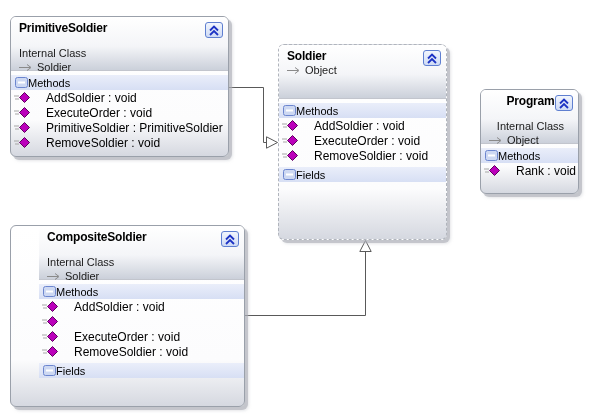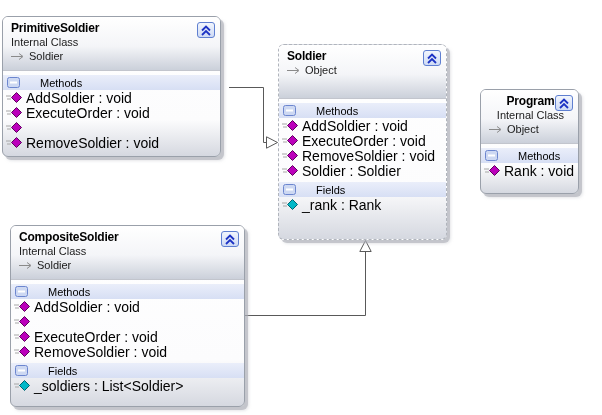--- a/index.html
+++ b/index.html
@@ -18,56 +18,56 @@
     overflow:hidden;
   }
   .class-box.dashed { border:1px dashed #b0b4bc; }
   .box-header {
     position:relative; box-sizing:border-box; height:54px;
     padding:4px 6px 0 8px;
     background:linear-gradient(180deg,#ffffff 0%,#f4f5f8 55%,#cbd0da 100%);
     border-bottom:1px solid #c2c5cd;
   }
   .class-title { font-size:12px; font-weight:bold; color:#000; line-height:14px; letter-spacing:-0.2px; }
-  .class-modifier { font-size:11px; color:#1a1a1a; line-height:13px; margin-top:1px; }
+  .class-modifier { font-size:11px; color:#1a1a1a; line-height:13px; margin-top:12px; }
   .class-base { font-size:11px; color:#1a1a1a; line-height:14px; display:flex; align-items:center; gap:3px; }
   .collapse-btn {
     position:absolute; top:5px; right:5px; width:18px; height:16px; box-sizing:border-box;
     border:1px solid #5f7fd0; border-radius:3px;
     background:linear-gradient(180deg,#f1f5fd 0%,#cfdbf5 100%);
     display:flex; align-items:center; justify-content:center; cursor:pointer;
   }
   .section-header {
-    display:flex; align-items:center; gap:20px;
+    display:flex; align-items:center; gap:0;
     height:15px; margin-top:4px; padding-left:4px;
     background:linear-gradient(180deg,#eaeefa 0%,#d7dff4 100%);
     font-size:11px; color:#000;
   }
   .member-row {
-    display:flex; align-items:center; gap:4px;
+    display:flex; align-items:center; gap:16px;
     height:15px; padding-left:2px;
-    font-size:14px; color:#000; white-space:nowrap;
+    font-size:12px; color:#000; white-space:nowrap;
   }
   .member-row svg, .section-header svg, .class-base svg { flex:0 0 auto; display:block; }
 </style>
 </head>
 <body>
 
 <svg class="overlay" width="602" height="415" viewBox="0 0 602 415">
   <g>
     <polyline points="229,87.5 263.5,87.5 263.5,142.5 266.5,142.5" fill="none" stroke="#595959" stroke-width="1"></polyline>
     <polygon points="277.5,142.5 266.5,136.8 266.5,148.2" fill="#ffffff" stroke="#595959" stroke-width="1"></polygon>
   </g>
   <g>
     <polyline points="244,315.5 365.5,315.5 365.5,251.5" fill="none" stroke="#595959" stroke-width="1"></polyline>
     <polygon points="365.5,240.5 359.8,251.5 371.2,251.5" fill="#ffffff" stroke="#595959" stroke-width="1"></polygon>
   </g>
 </svg>
 
-<div class="class-box" style="left:2px; top:16px; width:219px; height:141px;">
+<div class="class-box" style="left:10px; top:16px; width:219px; height:141px;">
   <div class="box-header">
     <div class="class-title">PrimitiveSoldier</div>
     <div class="class-modifier">Internal Class</div>
     <div class="class-base">
       <svg width="15" height="9">
           <line x1="0" y1="4.5" x2="11" y2="4.5" stroke="#8a8a8a"></line>
           <polyline points="8,1.5 12,4.5 8,7.5" fill="none" stroke="#8a8a8a"></polyline>
         </svg>
       <span>Soldier</span>
     </div>
@@ -100,20 +100,21 @@
         <polygon points="11.5,0.5 16.5,5.5 11.5,10.5 6.5,5.5" fill="#bb00bb" stroke="#5e005e"></polygon>
       </svg>
     <span>ExecuteOrder : void</span>
   </div>
   <div class="member-row">
     <svg width="17" height="11">
         <line x1="1" y1="4" x2="6" y2="4" stroke="#a6a6a6"></line>
         <line x1="2" y1="7" x2="6" y2="7" stroke="#a6a6a6"></line>
         <polygon points="11.5,0.5 16.5,5.5 11.5,10.5 6.5,5.5" fill="#bb00bb" stroke="#5e005e"></polygon>
       </svg>
+    <span>PrimitiveSoldier : PrimitiveSoldier</span>
   </div>
   <div class="member-row">
     <svg width="17" height="11">
         <line x1="1" y1="4" x2="6" y2="4" stroke="#a6a6a6"></line>
         <line x1="2" y1="7" x2="6" y2="7" stroke="#a6a6a6"></line>
         <polygon points="11.5,0.5 16.5,5.5 11.5,10.5 6.5,5.5" fill="#bb00bb" stroke="#5e005e"></polygon>
       </svg>
     <span>RemoveSoldier : void</span>
   </div>
 </div>
@@ -159,42 +160,26 @@
     <span>ExecuteOrder : void</span>
   </div>
   <div class="member-row">
     <svg width="17" height="11">
         <line x1="1" y1="4" x2="6" y2="4" stroke="#a6a6a6"></line>
         <line x1="2" y1="7" x2="6" y2="7" stroke="#a6a6a6"></line>
         <polygon points="11.5,0.5 16.5,5.5 11.5,10.5 6.5,5.5" fill="#bb00bb" stroke="#5e005e"></polygon>
       </svg>
     <span>RemoveSoldier : void</span>
   </div>
-  <div class="member-row">
-    <svg width="17" height="11">
-        <line x1="1" y1="4" x2="6" y2="4" stroke="#a6a6a6"></line>
-        <line x1="2" y1="7" x2="6" y2="7" stroke="#a6a6a6"></line>
-        <polygon points="11.5,0.5 16.5,5.5 11.5,10.5 6.5,5.5" fill="#bb00bb" stroke="#5e005e"></polygon>
-      </svg>
-    <span>Soldier : Soldier</span>
-  </div>
   <div class="section-header">
     <svg width="13" height="11">
         <rect x="0.5" y="0.5" width="12" height="10" rx="2" fill="#cdd8f2" stroke="#6c86cf"></rect>
         <line x1="3" y1="5.5" x2="10" y2="5.5" stroke="#ffffff" stroke-width="2"></line>
       </svg>
     <span>Fields</span>
-  </div>
-  <div class="member-row">
-    <svg width="17" height="11">
-        <line x1="1" y1="4" x2="6" y2="4" stroke="#a6a6a6"></line>
-        <line x1="2" y1="7" x2="6" y2="7" stroke="#a6a6a6"></line>
-        <polygon points="11.5,0.5 16.5,5.5 11.5,10.5 6.5,5.5" fill="#00b8c8" stroke="#00646e"></polygon>
-      </svg>
-    <span>_rank : Rank</span>
   </div>
 </div>
 
 <div class="class-box" style="left:480px; top:89px; width:99px; height:105px;text-align:center;">
   <div class="box-header">
     <div class="class-title">Program</div>
     <div class="class-modifier">Internal Class</div>
     <div class="class-base">
       <svg width="15" height="9">
           <line x1="0" y1="4.5" x2="11" y2="4.5" stroke="#8a8a8a"></line>
@@ -219,21 +204,21 @@
   <div class="member-row">
     <svg width="17" height="11">
         <line x1="1" y1="4" x2="6" y2="4" stroke="#a6a6a6"></line>
         <line x1="2" y1="7" x2="6" y2="7" stroke="#a6a6a6"></line>
         <polygon points="11.5,0.5 16.5,5.5 11.5,10.5 6.5,5.5" fill="#bb00bb" stroke="#5e005e"></polygon>
       </svg>
     <span>Rank : void</span>
   </div>
 </div>
 
-<div class="class-box" style="left:10px; top:225px; width:235px; height:182px;">
+<div class="class-box" style="left:10px; top:225px; width:235px; height:182px;padding-left:28px;">
   <div class="box-header">
     <div class="class-title">CompositeSoldier</div>
     <div class="class-modifier">Internal Class</div>
     <div class="class-base">
       <svg width="15" height="9">
           <line x1="0" y1="4.5" x2="11" y2="4.5" stroke="#8a8a8a"></line>
           <polyline points="8,1.5 12,4.5 8,7.5" fill="none" stroke="#8a8a8a"></polyline>
         </svg>
       <span>Soldier</span>
     </div>
@@ -282,21 +267,13 @@
       </svg>
     <span>RemoveSoldier : void</span>
   </div>
   <div class="section-header">
     <svg width="13" height="11">
         <rect x="0.5" y="0.5" width="12" height="10" rx="2" fill="#cdd8f2" stroke="#6c86cf"></rect>
         <line x1="3" y1="5.5" x2="10" y2="5.5" stroke="#ffffff" stroke-width="2"></line>
       </svg>
     <span>Fields</span>
   </div>
-  <div class="member-row">
-    <svg width="17" height="11">
-        <line x1="1" y1="4" x2="6" y2="4" stroke="#a6a6a6"></line>
-        <line x1="2" y1="7" x2="6" y2="7" stroke="#a6a6a6"></line>
-        <polygon points="11.5,0.5 16.5,5.5 11.5,10.5 6.5,5.5" fill="#00b8c8" stroke="#00646e"></polygon>
-      </svg>
-    <span>_soldiers : List&lt;Soldier&gt;</span>
-  </div>
 </div>
 
 </body></html>

